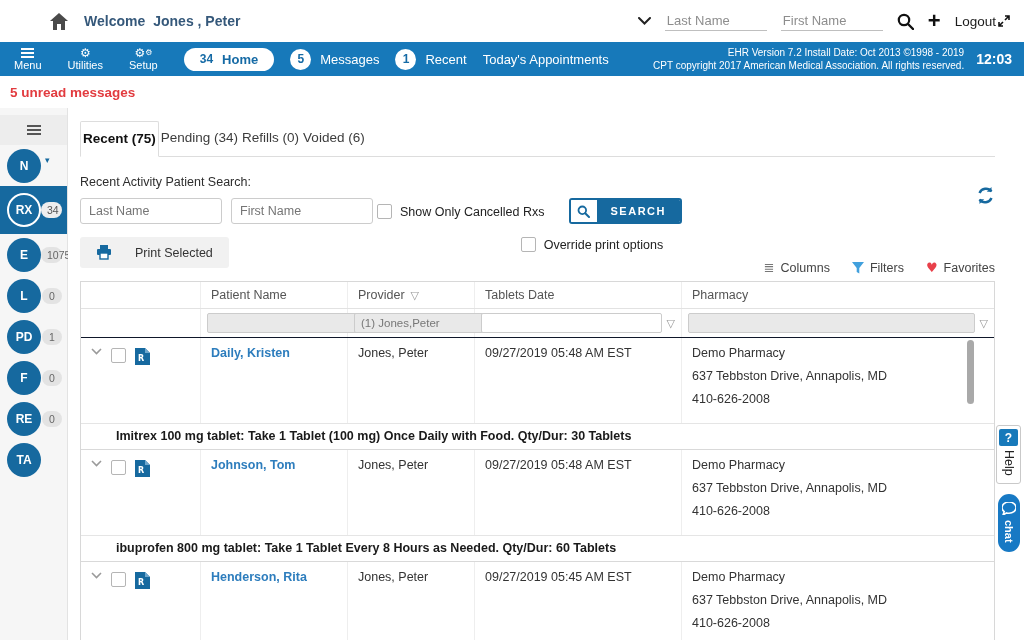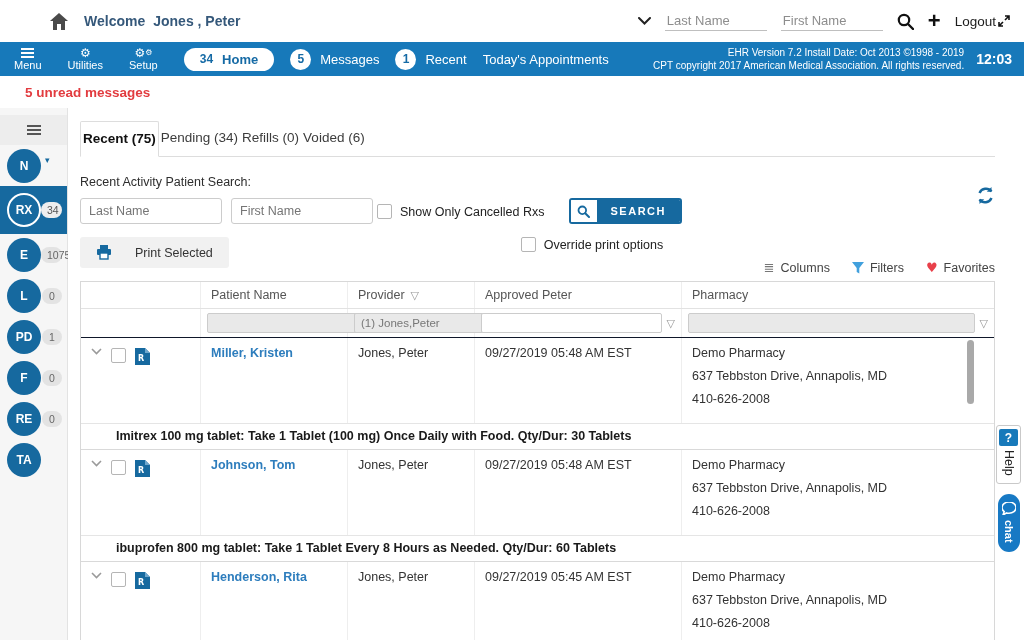--- a/index.html
+++ b/index.html
@@ -31,21 +31,21 @@
   .pill { display:flex; align-items:center; gap:9px; cursor:pointer; font-size:13px; }
   .pill .cnt { width:21px; height:21px; border-radius:50%; background:#fff; color:#156aa5;
     font-weight:bold; font-size:12px; display:flex; align-items:center; justify-content:center; }
   .pill.active { background:#fff; color:#156aa5; font-weight:bold; border-radius:15px; padding:4px 16px; }
   .pill.active .cnt { width:auto; height:auto; background:transparent; }
   .nav-right { margin-left:auto; display:flex; align-items:center; }
   .ver { text-align:right; font-size:10px; line-height:1.35; padding-right:12px; }
   .clock { font-size:14px; font-weight:bold; padding-right:12px; }
 
   
-  .unread { padding:9px 25px 8px; color:#e23b3f; font-weight:bold; font-size:13.5px; }
+  .unread { padding:9px 10px 8px; color:#e23b3f; font-weight:bold; font-size:13.5px; }
 
   
   .page-body { display:flex; height:535px; }
   .sidebar { width:68px; background:#f6f6f6; border-right:1px solid #e3e3e3; flex:none; }
   .burger-box { height:30px; margin-top:7px; background:#ededed; display:flex; align-items:center; justify-content:center; }
   .burger { width:14px; height:2px; background:#555; box-shadow:0 -4px 0 #555, 0 4px 0 #555; }
   .side-item { height:41px; display:flex; align-items:center; padding:0 5px 0 7px; position:relative; cursor:pointer; }
   .side-circle { width:34px; height:34px; border-radius:50%; background:#16699f; color:#fff;
     font-size:12px; font-weight:bold; display:flex; align-items:center; justify-content:center; flex:none; }
   .side-badge { margin-left:auto; background:#e3e3e3; color:#666; font-size:10.5px; border-radius:9px;
@@ -340,21 +340,21 @@
       <div class="g-row g-head">
         <div></div>
         <div>
             <span>Patient Name</span>
           </div>
         <div>
             <span>Provider</span>
             <span class="tri uni">▽</span>
           </div>
         <div>
-            <span>Approved Peter</span>
+            <span>Tablets Date</span>
           </div>
         <div>
             <span>Pharmacy</span>
           </div>
       </div>
       <div class="g-row g-filter">
         <div></div>
         <div>
             <input class="f-input" style="">
             <span class="tri uni">▽</span>
@@ -383,21 +383,21 @@
             </span>
             <span class="chk"></span>
             <span>
               <svg width="15" height="17" viewBox="0 0 15 17">
                 <path d="M0 0 H10 L15 5 V17 H0 Z" fill="#16699f"></path>
                 <path d="M10 0 L15 5 H10 Z" fill="#6fa7cd"></path>
                 <text x="3" y="13" font-size="8" fill="#fff" font-family="DejaVu Sans" font-weight="bold">R</text>
               </svg>
             </span>
           </div>
-          <div><span class="patient-link">Miller, Kristen</span></div>
+          <div><span class="patient-link">Daily, Kristen</span></div>
           <div>Jones, Peter</div>
           <div>09/27/2019 05:48 AM EST</div>
           <div class="pharm">
             <div>Demo Pharmacy</div>
             <div>637 Tebbston Drive, Annapolis, MD</div>
             <div>410-626-2008</div>
           </div>
         </div>
         <div class="med-row">Imitrex 100 mg tablet: Take 1 Tablet (100 mg) Once Daily with Food. Qty/Dur: 30 Tablets</div>
       </div>

